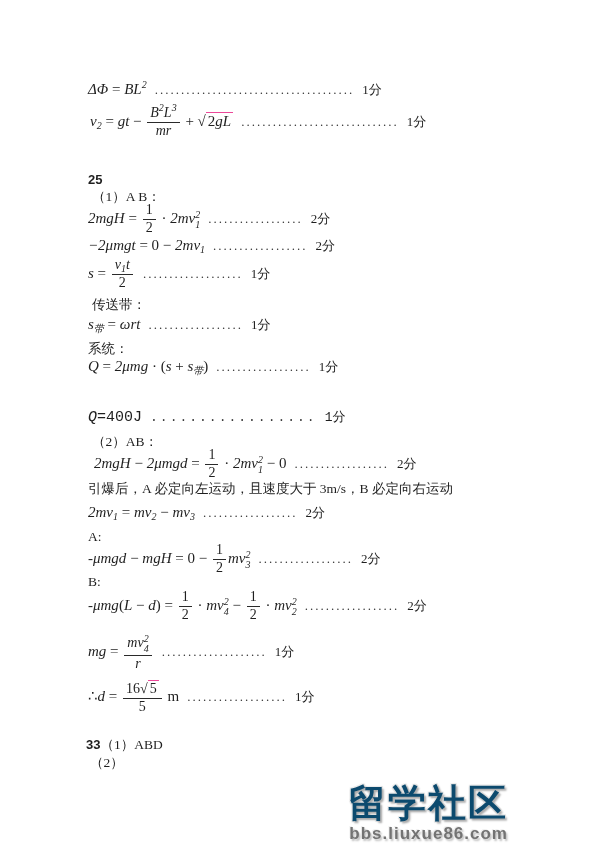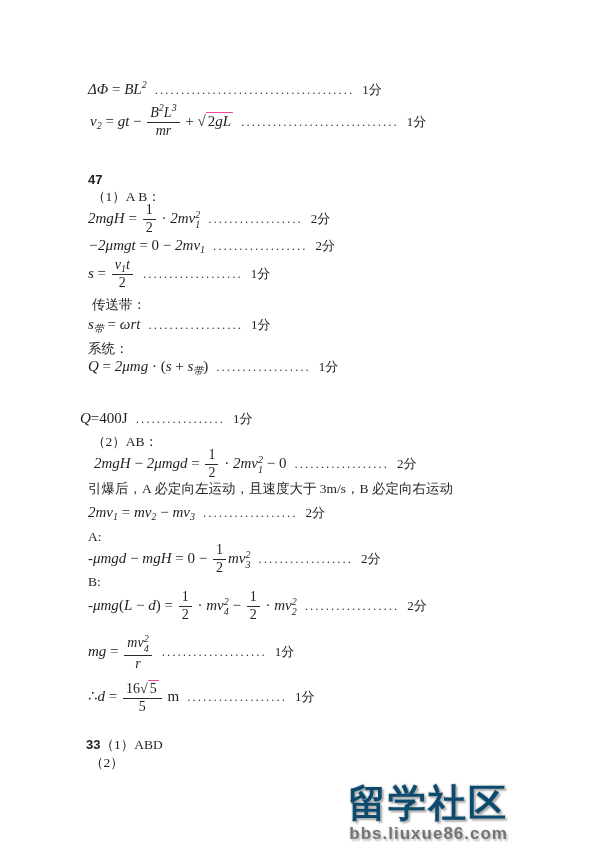--- a/index.html
+++ b/index.html
@@ -36,30 +36,30 @@
     text-shadow:1.5px 1.5px 2px #bdbdbd,-1px -1px 0 #f0f0f0;
   }
 </style>
 </head>
 <body>
 
 <div class="page">
   <div id="lines">
       <div class="line math" style="top: 80px; left: 88px;"><span class="it">ΔΦ</span><span class="rm"> = </span><span class="it">BL</span><sup>2</sup><span class="dots">......................................</span><span class="score">1分</span></div>
       <div class="line math" style="top: 106px; left: 90px;"><span class="it">v</span><sub>2</sub><span class="rm"> = </span><span class="it">gt</span><span class="rm"> − </span><span class="frac"><span class="fnum"><span class="it">B</span><sup>2</sup><span class="it">L</span><sup>3</sup></span><span class="fden"><span class="it">mr</span></span></span><span class="rm"> + </span><span class="sqrt"><span class="rsign">√</span><span class="rad"><span class="rm">2</span><span class="it">gL</span></span></span><span class="dots">..............................</span><span class="score">1分</span></div>
-      <div class="line head" style="top: 172px; left: 88px;"><span class="num">47</span></div>
+      <div class="line head" style="top: 172px; left: 88px;"><span class="num">25</span></div>
       <div class="line cn" style="top: 189px; left: 92px;">（1）A B：</div>
       <div class="line math" style="top: 203px; left: 88px;"><span class="it">2mgH</span><span class="rm"> = </span><span class="frac"><span class="fnum"><span class="rm">1</span></span><span class="fden"><span class="rm">2</span></span></span><span class="rm"> · </span><span class="it">2mv</span><span class="ss"><span>2</span><span>1</span></span><span class="dots">..................</span><span class="score">2分</span></div>
       <div class="line math" style="top: 236px; left: 88px;"><span class="it">−2μmgt</span><span class="rm"> = 0 − </span><span class="it">2mv</span><sub>1</sub><span class="dots">..................</span><span class="score">2分</span></div>
       <div class="line math" style="top: 258px; left: 88px;"><span class="it">s</span><span class="rm"> = </span><span class="frac"><span class="fnum"><span class="it">v</span><sub>1</sub><span class="it">t</span></span><span class="fden"><span class="rm">2</span></span></span><span class="dots">...................</span><span class="score">1分</span></div>
       <div class="line cn" style="top: 297px; left: 92px;">传送带：</div>
       <div class="line math" style="top: 315px; left: 88px;"><span class="it">s</span><sub>带</sub><span class="rm"> = </span><span class="it">ωrt</span><span class="dots">..................</span><span class="score">1分</span></div>
       <div class="line cn" style="top: 341px; left: 88px;">系统：</div>
       <div class="line math" style="top: 357px; left: 88px;"><span class="it">Q</span><span class="rm"> = </span><span class="it">2μmg</span><span class="rm"> · (</span><span class="it">s</span><span class="rm"> + </span><span class="it">s</span><sub>带</sub><span class="rm">)</span><span class="dots">..................</span><span class="score">1分</span></div>
-      <div class="line math" style="top: 409px; left: 80px;"><span class="it">Q</span><span class="rm">=400J</span><span class="dots">.................</span><span class="score">1分</span></div>
+      <div class="line math" style="top: 409px; left: 88px; font-family: Liberation Mono, monospace;"><span class="it">Q</span><span class="rm">=400J</span><span class="dots">.................</span><span class="score">1分</span></div>
       <div class="line cn" style="top: 434px; left: 92px;">（2）AB：</div>
       <div class="line math" style="top: 448px; left: 94px;"><span class="it">2mgH</span><span class="rm"> − </span><span class="it">2μmgd</span><span class="rm"> = </span><span class="frac"><span class="fnum"><span class="rm">1</span></span><span class="fden"><span class="rm">2</span></span></span><span class="rm"> · </span><span class="it">2mv</span><span class="ss"><span>2</span><span>1</span></span><span class="rm"> − 0</span><span class="dots">..................</span><span class="score">2分</span></div>
       <div class="line cn" style="top: 481px; left: 88px;">引爆后，A 必定向左运动，且速度大于 3m/s，B 必定向右运动</div>
       <div class="line math" style="top: 503px; left: 88px;"><span class="it">2mv</span><sub>1</sub><span class="rm"> = </span><span class="it">mv</span><sub>2</sub><span class="rm"> − </span><span class="it">mv</span><sub>3</sub><span class="dots">..................</span><span class="score">2分</span></div>
       <div class="line cn" style="top: 529px; left: 88px;">A:</div>
       <div class="line math" style="top: 543px; left: 88px;"><span class="rm">-</span><span class="it">μmgd</span><span class="rm"> − </span><span class="it">mgH</span><span class="rm"> = 0 − </span><span class="frac"><span class="fnum"><span class="rm">1</span></span><span class="fden"><span class="rm">2</span></span></span><span class="it">mv</span><span class="ss"><span>2</span><span>3</span></span><span class="dots">..................</span><span class="score">2分</span></div>
       <div class="line cn" style="top: 574px; left: 88px;">B:</div>
       <div class="line math" style="top: 590px; left: 88px;"><span class="rm">-</span><span class="it">μmg</span><span class="rm">(</span><span class="it">L</span><span class="rm"> − </span><span class="it">d</span><span class="rm">) = </span><span class="frac"><span class="fnum"><span class="rm">1</span></span><span class="fden"><span class="rm">2</span></span></span><span class="rm"> · </span><span class="it">mv</span><span class="ss"><span>2</span><span>4</span></span><span class="rm"> − </span><span class="frac"><span class="fnum"><span class="rm">1</span></span><span class="fden"><span class="rm">2</span></span></span><span class="rm"> · </span><span class="it">mv</span><span class="ss"><span>2</span><span>2</span></span><span class="dots">..................</span><span class="score">2分</span></div>
       <div class="line math" style="top: 634px; left: 88px;"><span class="it">mg</span><span class="rm"> = </span><span class="frac"><span class="fnum"><span class="it">mv</span><span class="ss"><span>2</span><span>4</span></span></span><span class="fden"><span class="it">r</span></span></span><span class="dots">....................</span><span class="score">1分</span></div>
       <div class="line math" style="top: 680px; left: 88px;"><span class="rm">∴</span><span class="it">d</span><span class="rm"> = </span><span class="frac"><span class="fnum"><span class="rm">16</span><span class="sqrt"><span class="rsign">√</span><span class="rad"><span class="rm">5</span></span></span></span><span class="fden"><span class="rm">5</span></span></span><span class="rm"> m</span><span class="dots">...................</span><span class="score">1分</span></div>

